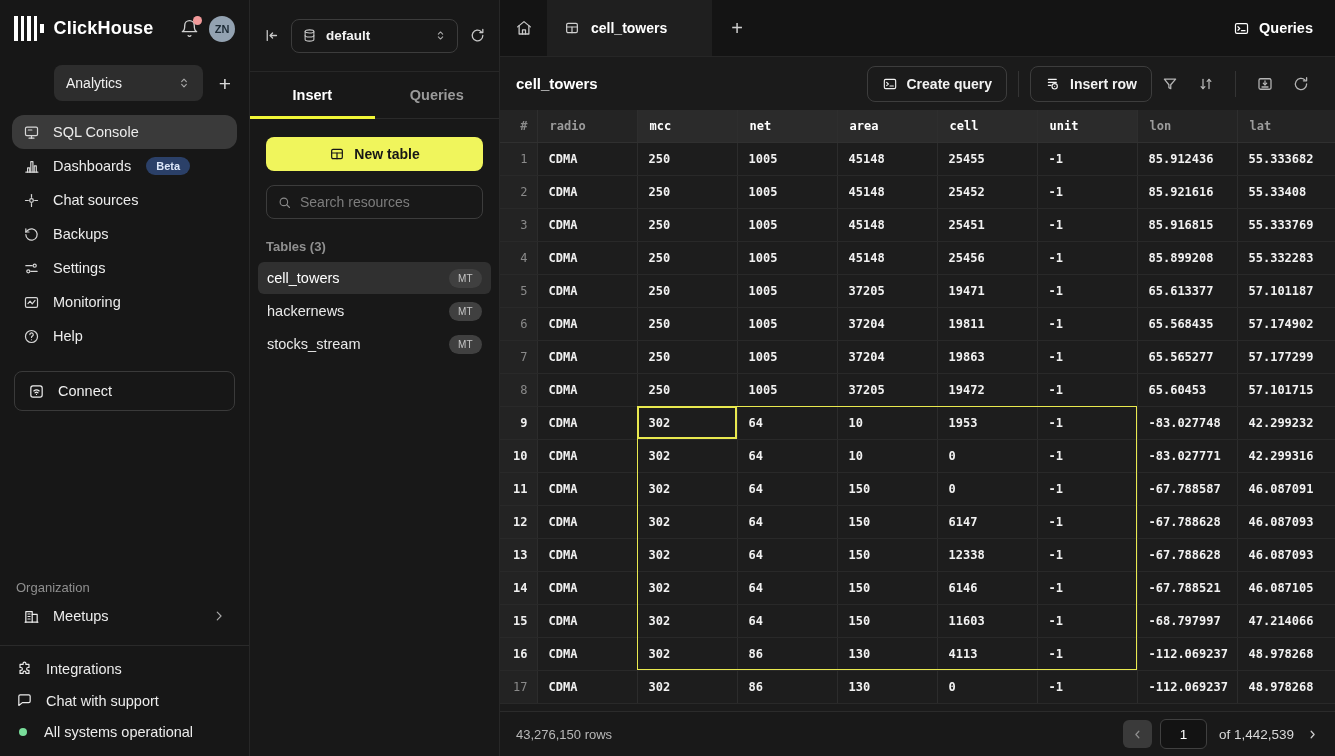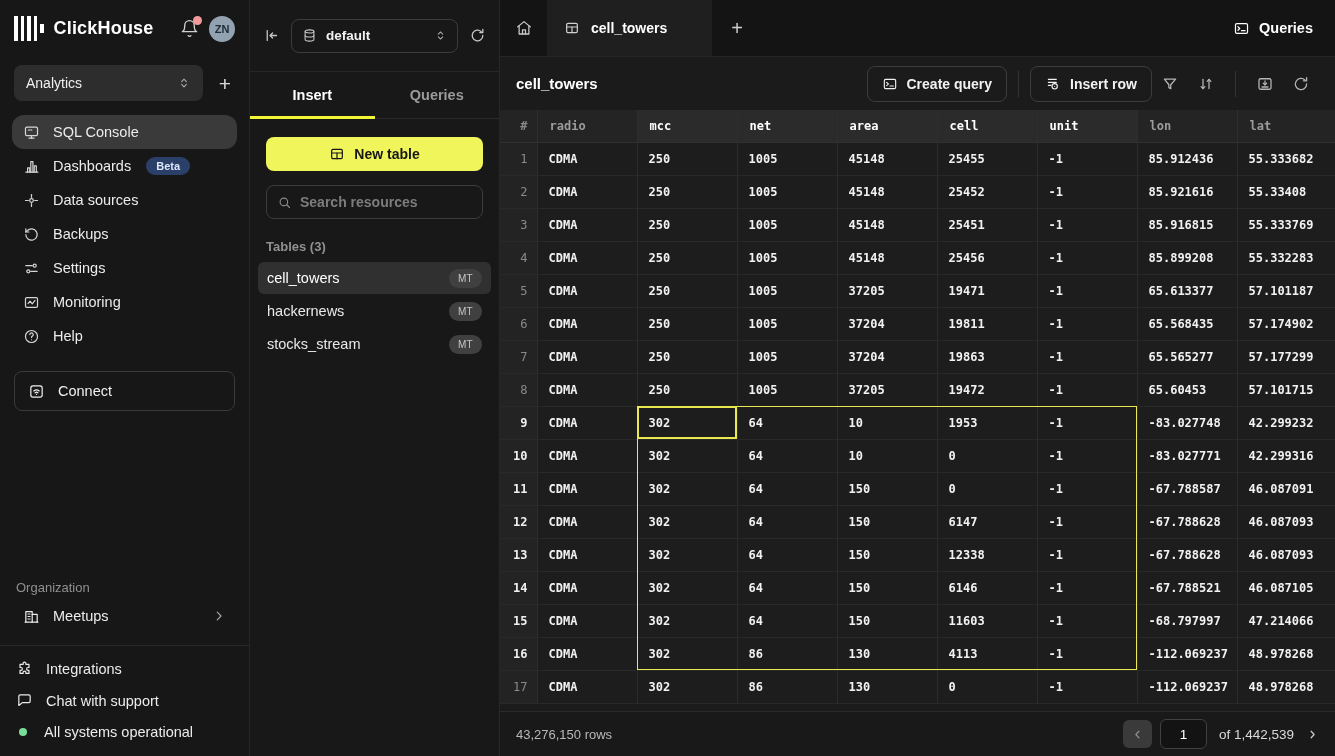--- a/index.html
+++ b/index.html
@@ -19,21 +19,21 @@
   .logo i { width:3.5px; height:25px; background:#fff; display:block; }
   .logo i.dot { height:9px; }
   .brand { font-size:18px; font-weight:700; color:#fff; letter-spacing:.2px; }
   .sb-head .spacer { flex:1; }
   .bell { position:relative; color:#cfcfcf; }
   .bell .dot { position:absolute; top:-3px; right:-3px; width:9px; height:9px;
                background:#f29a9a; border-radius:50%; }
   .avatar { width:26px; height:26px; border-radius:50%; background:#93a2b1; color:#1d2b36;
             font-size:11px; font-weight:700; display:flex; align-items:center; justify-content:center; }
 
-  .workspace-row { display:flex; align-items:center; gap:12px; padding:8px 14px 10px; }
+  .workspace-row { display:flex; align-items:center; gap:12px; padding:8px 14px 10px;margin-left:40px; }
   .workspace-select { flex:1; height:36px; background:#2d2d2d; border-radius:8px;
                       display:flex; align-items:center; padding:0 12px; gap:8px; }
   .workspace-select .lbl { flex:1; color:#f0f0f0; }
   .chev { color:#a8a8a8; }
   .plus-btn { color:#d8d8d8; font-size:21px; font-weight:400; line-height:1; padding:0 4px; }
 
   nav { padding:4px 12px; }
   .nav-item { height:34px; display:flex; align-items:center; gap:13px; padding:0 11px;
               border-radius:12px; color:#ececec; font-size:14.5px; }
   .nav-item .ic { color:#d6d6d6; display:flex; }
@@ -68,21 +68,21 @@
             font-weight:600; font-size:14.5px; position:relative; }
   .ex-tab.active { color:#fff; }
   .ex-tab.active::after { content:""; position:absolute; left:0; right:0; bottom:-1px;
                           height:3px; background:#f1f637; }
   .new-table { margin:18px 16px 0; height:34px; background:#f0f55c; color:#161616;
                border:none; border-radius:8px; font-weight:600; font-size:14px;
                display:flex; align-items:center; justify-content:center; gap:9px; }
   .search-box { margin:14px 16px 0; height:34px; border:1px solid #3c3c3c; border-radius:8px;
                 display:flex; align-items:center; gap:8px; padding:0 10px; color:#8a8a8a; }
   .search-box input { background:transparent; border:none; outline:none; color:#ec4899;
-                      font-size:14px; width:100%; font-family:inherit;font-weight:bold; }
+                      font-size:14px; width:100%; font-family:inherit; }
   .search-box input::placeholder { color:#7d7d7d; }
   .tables-label { margin:20px 16px 8px; color:#909090; font-size:13px; font-weight:600; }
   .table-list { display:flex; flex-direction:column; gap:1px; padding:0 8px; }
   .table-item { height:32px; border-radius:6px; display:flex; align-items:center;
                 justify-content:space-between; padding:0 9px; color:#e9e9e9; font-size:14.5px; }
   .table-item.selected { background:#303030; color:#fff; }
   .badge-mt { background:#404040; color:#c6c6c6; font-size:10px; font-weight:400;
               padding:4px 9px; border-radius:10px; letter-spacing:.3px; }
 
   
@@ -203,21 +203,21 @@
     <div class="nav-item">
       <span class="ic">
           <svg viewBox="0 0 24 24" width="17" height="17" fill="none" stroke="currentColor" stroke-width="1.7" stroke-linecap="round" stroke-linejoin="round">
             <circle cx="12" cy="12" r="2.6"></circle>
             <path d="M12 3.5v4"></path>
             <path d="M12 16.5v4"></path>
             <path d="M3.5 12h4"></path>
             <path d="M16.5 12h4"></path>
           </svg>
         </span>
-      <span>Data sources</span>
+      <span>Chat sources</span>
     </div>
     <div class="nav-item">
       <span class="ic">
           <svg viewBox="0 0 24 24" width="17" height="17" fill="none" stroke="currentColor" stroke-width="1.7" stroke-linecap="round" stroke-linejoin="round">
             <path d="M4 12a8 8 0 1 0 2.3-5.6L4 8.5"></path>
             <path d="M4 4v4.5h4.5"></path>
           </svg>
         </span>
       <span>Backups</span>
     </div>

